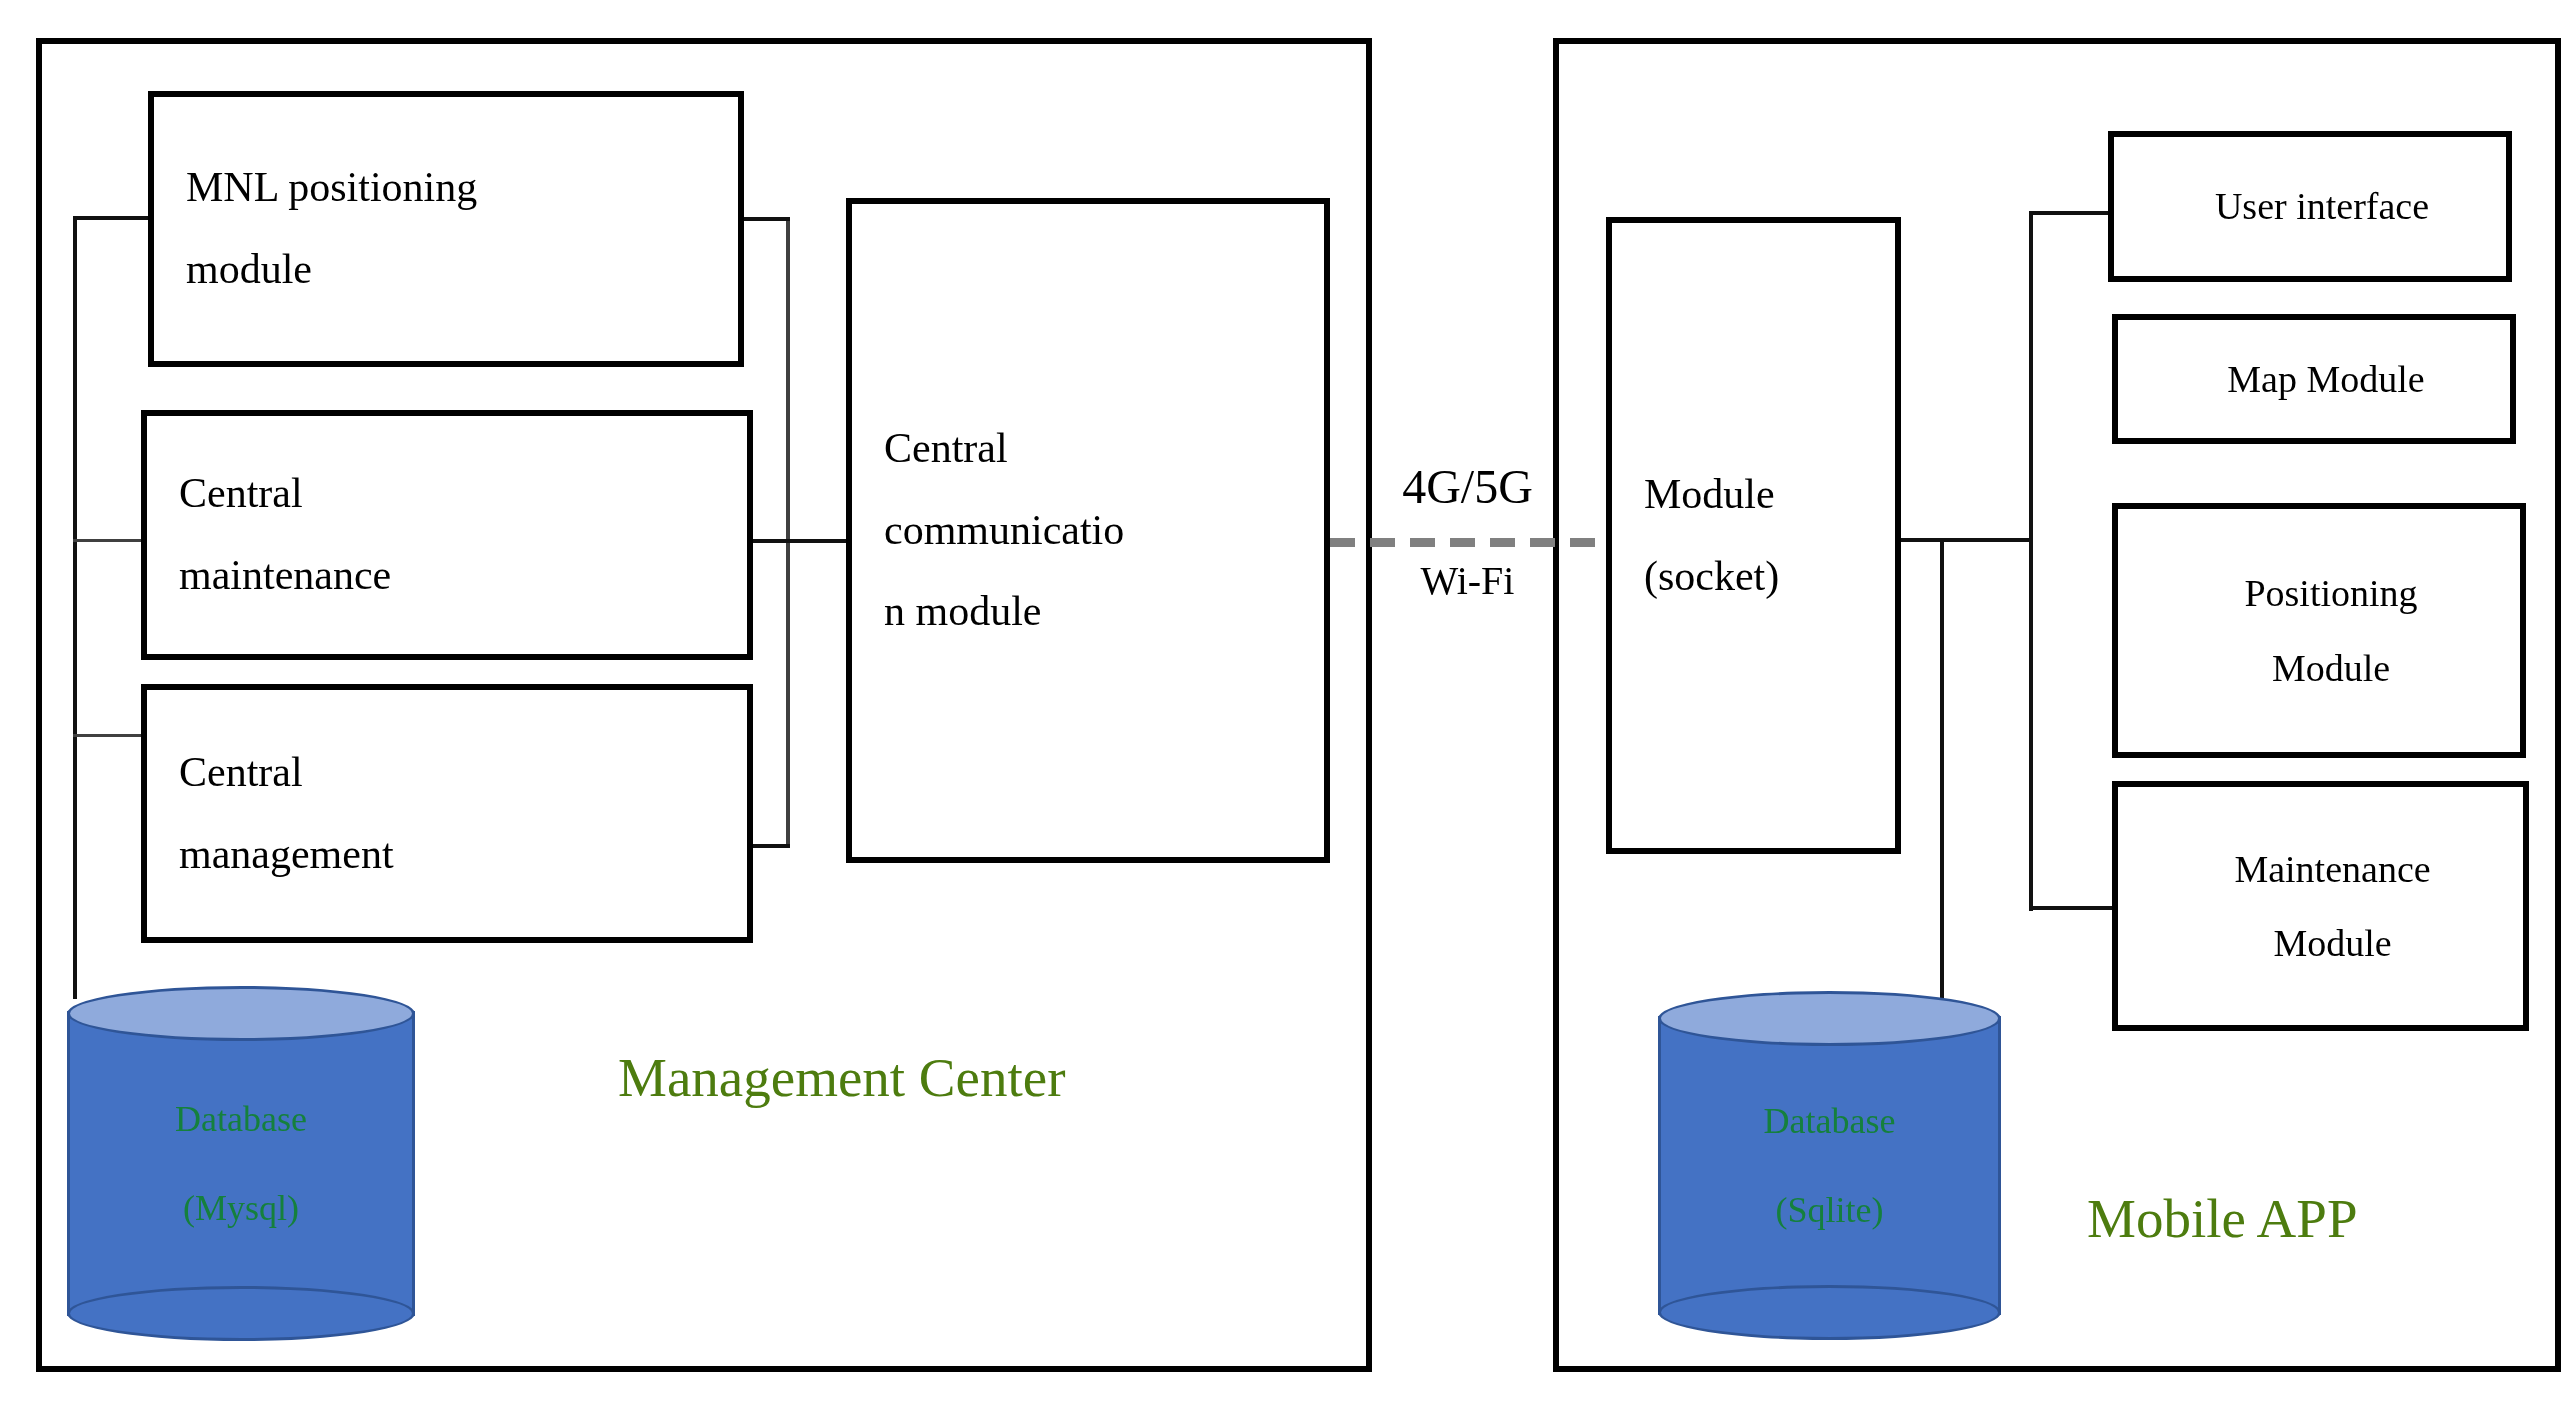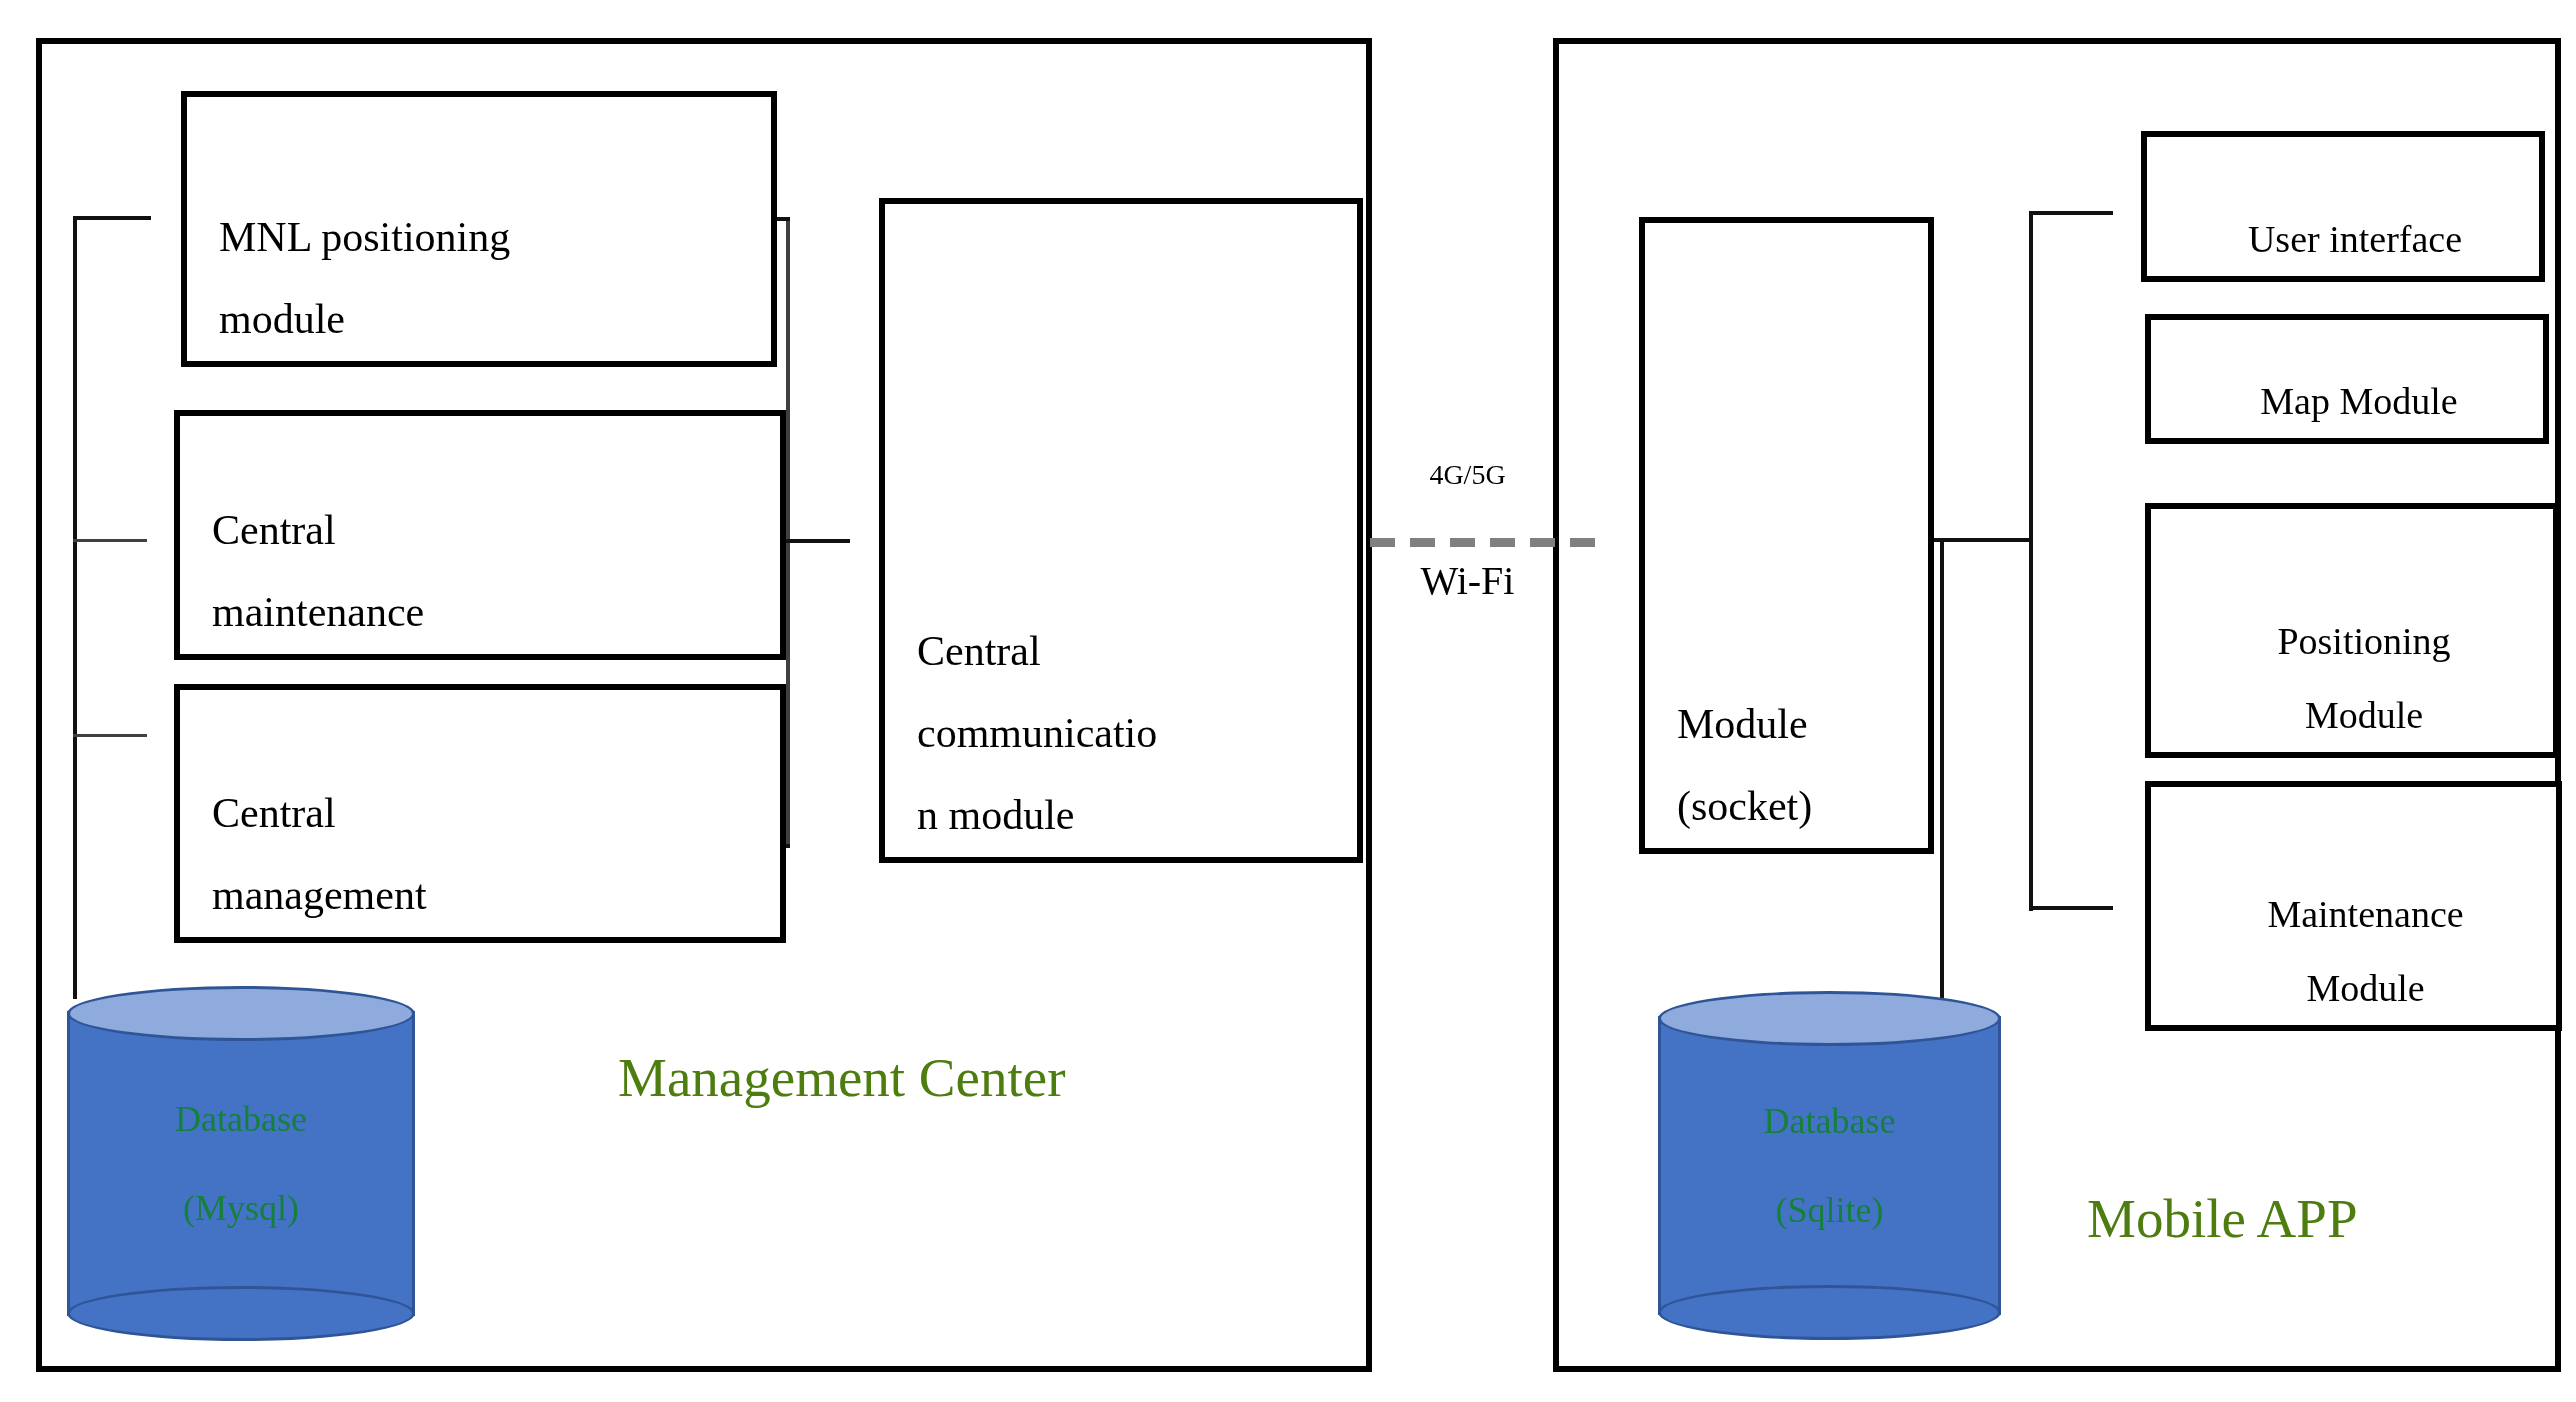--- a/index.html
+++ b/index.html
@@ -5,22 +5,22 @@
 <style>
   html,body{margin:0;padding:0;background:#ffffff;}
   body{font-family:"Liberation Serif",serif;}
   #stage{position:relative;width:2576px;height:1403px;background:#fff;overflow:hidden;}
 
   
   .panel{position:absolute;border:6.7px solid #000;background:transparent;box-sizing:border-box;}
 
   
   .box{position:absolute;border:6.7px solid #000;background:#fff;box-sizing:border-box;
-       display:flex;flex-direction:column;align-items:flex-start;justify-content:flex-end;
-       color:#000;z-index:4;margin-left:33px;}
+       display:flex;flex-direction:column;align-items:flex-start;justify-content:center;
+       color:#000;z-index:4;}
   .box .ln{display:block;width:100%;line-height:1.95;white-space:nowrap;}
   .box.pad-l .ln{padding-left:32px;}
   .box.pad-c .ln{text-align:center;padding-left:12px;}
 
   
   .caption{position:absolute;color:#4d7c0f;white-space:nowrap;z-index:3;}
 
   
   .ln-v{position:absolute;background:#404040;width:2.9px;z-index:2;}
   .ln-h{position:absolute;background:#404040;height:2.9px;z-index:2;}
@@ -94,21 +94,21 @@
     <div class="top"></div>
     <div class="labels" style="font-size:36px;">
       <span class="ln">Database</span>
       <span class="ln">(Mysql)</span>
     </div>
   </div>
 
   <div class="caption" style="left:618px;top:1046px;font-size:55px;">Management Center</div>
 
   <div class="dashed-link" style="left:1330px;top:538px;width:278px;"></div>
-  <div class="link-label" style="left:1372px;top:459px;width:191px;font-size:28px;">4G/5G</div>
+  <div class="link-label" style="left:1372px;top:459px;width:191px;font-size:48px;">4G/5G</div>
   <div class="link-label" style="left:1372px;top:557px;width:191px;font-size:40px;">Wi-Fi</div>
 
   <div class="panel" style="left:1553px;top:38px;width:1008px;height:1334px;"></div>
 
   <div class="box pad-l" style="left:1606px;top:217px;width:295px;height:637px;font-size:42px;">
     <span class="ln">Module</span>
     <span class="ln">(socket)</span>
   </div>
 
   <div class="ln-h dark" style="left:1899px;top:538px;width:133px;height:3.8px;"></div>

